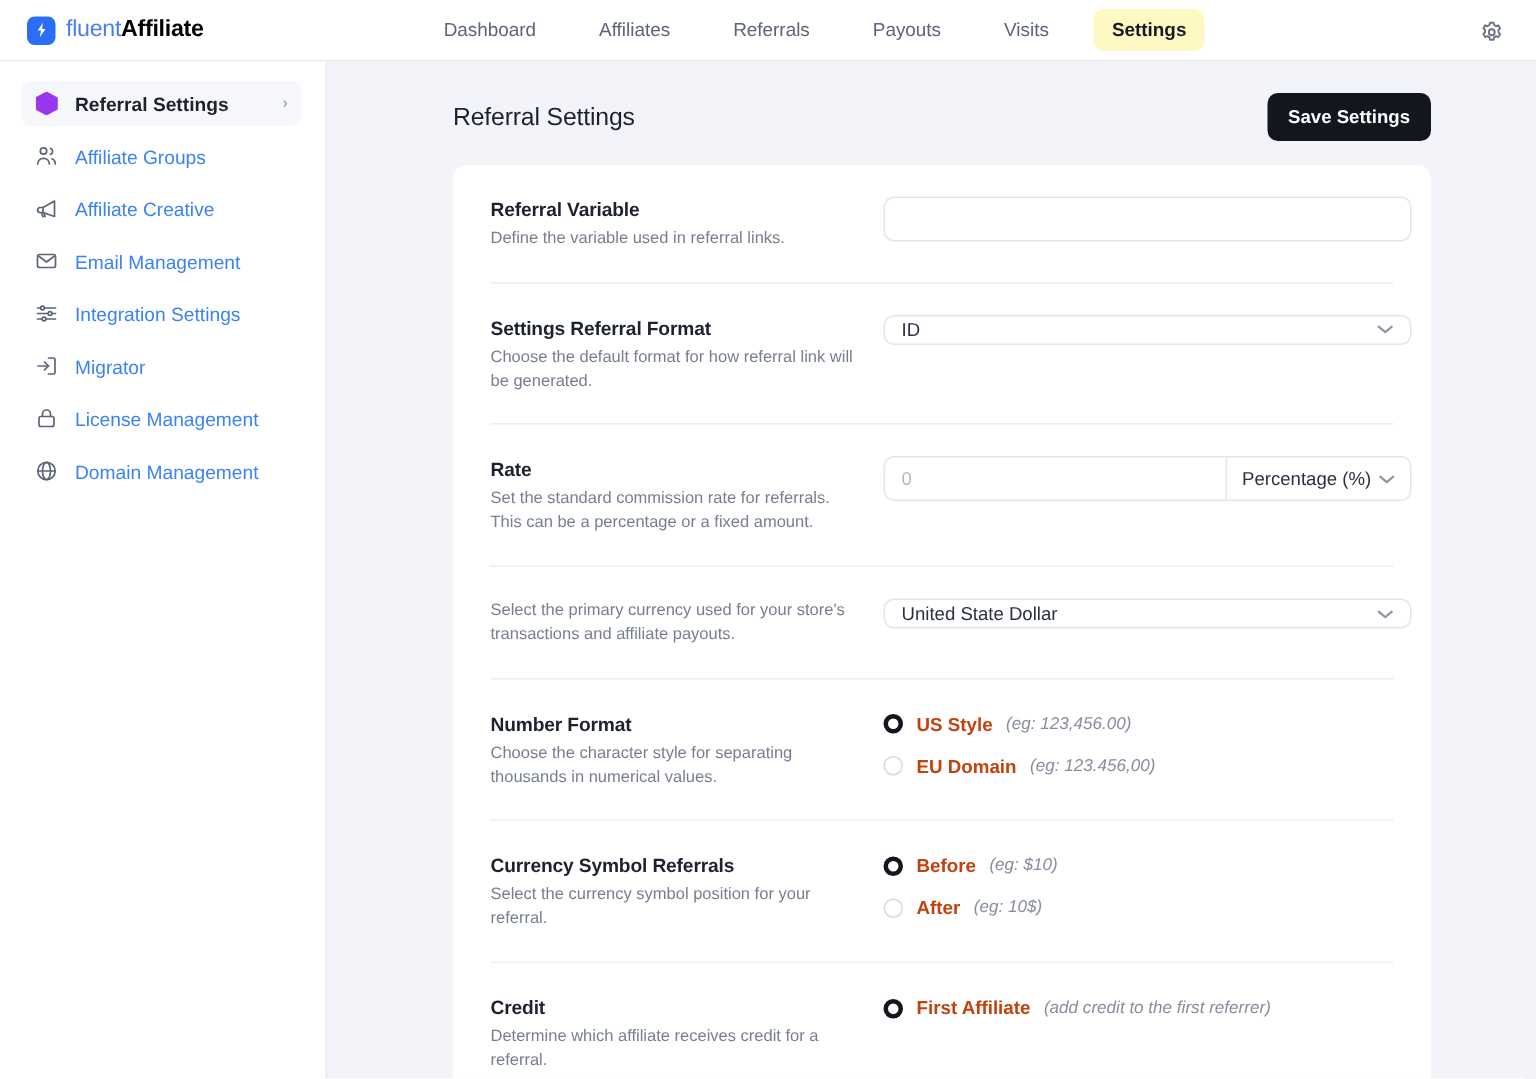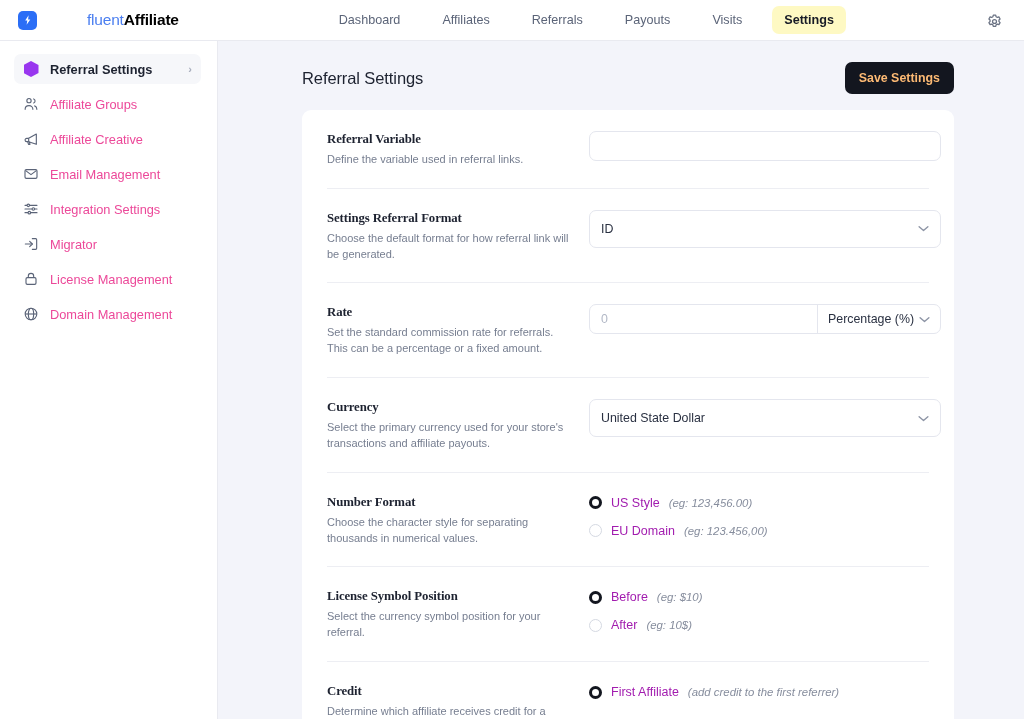--- a/index.html
+++ b/index.html
@@ -19,21 +19,21 @@
     display: flex; align-items: center;
   }
   .brand { display: flex; align-items: center; gap: 7px; margin-left: 18px; }
   .brand-mark {
     width: 19px; height: 19px; border-radius: 5px;
     background: #2b6ef6;
     display: flex; align-items: center; justify-content: center;
     flex: 0 0 auto;
   }
   .brand-text { font-size: 15.5px; letter-spacing: -.2px; white-space: nowrap; }
-  .brand-text .f { color: #4a7ef0; font-weight: 400; margin-left: 43px; }
+  .brand-text .f { color: #4a7ef0; font-weight: 400; }
   .brand-text .a { color: #000000; font-weight: 700; }
 
   .nav { display: flex; align-items: center; gap: 18px; margin-left: 148px; }
   .nav-item {
     font-size: 12.6px; color: #5b6478; padding: 7px 12px;
     border-radius: 7px; white-space: nowrap; cursor: pointer;
   }
   .nav-item.active { background: #fef9c3; color: #171b26; font-weight: 700; }
 
   .gear-btn {
@@ -45,69 +45,69 @@
   
   .sidebar {
     position: absolute; top: 41px; left: 0; width: 218px; height: 678px;
     background: #ffffff; border-right: 1px solid #e9eaf0;
     padding-top: 13px;
   }
   .side-item {
     display: flex; align-items: center; gap: 11px;
     height: 30px; margin: 0 16px 5px 14px; padding: 0 9px;
     border-radius: 7px; cursor: pointer;
-    font-size: 12.8px; color: #ec4899;
+    font-size: 12.8px; color: #3b82f6;
   }
   .side-item .ico { width: 16px; height: 16px; flex: 0 0 16px; display:flex; align-items:center; justify-content:center; }
   .side-item.active { background: #f6f7fa; color: #1d2230; font-weight: 700; }
   .side-item.active .hexmark { display:block; }
   .side-label { flex: 1 1 auto; white-space: nowrap; }
   .chev-right { color: #a8aebd; font-size: 11px; }
   .hexmark { width: 15px; height: 16px; background: #9936ef;
              clip-path: polygon(50% 0%, 100% 25%, 100% 75%, 50% 100%, 0% 75%, 0% 25%); }
 
   
   .main {
     position: absolute; top: 41px; left: 218px; width: 806px; height: 678px;
     background: #f3f4fa; overflow: hidden;
   }
   .page-head {
     display: flex; align-items: center; justify-content: space-between;
     padding: 21px 70px 0 84px;
   }
   .page-title { font-size: 16.5px; color: #1d2230; font-weight: 400; letter-spacing: -.1px; }
   .save-btn {
-    background: #13161f; color: #fdba74; font-size: 12.4px; font-weight: 700;
+    background: #13161f; color: #ffffff; font-size: 12.4px; font-weight: 700;
     border: none; border-radius: 7px; padding: 9px 14px; cursor: pointer;
     white-space: nowrap;
   }
 
   .card {
     margin: 16px 70px 0 84px;
     background: #ffffff; border-radius: 9px;
     padding: 0 25px;
   }
   .row {
     display: flex; align-items: flex-start;
     padding: 21px 0 20px 0;
     border-bottom: 1px solid #edeef3;
   }
   .row:last-child { border-bottom: 1px solid #edeef3; }
   .row-left { width: 262px; flex: 0 0 262px; padding-right: 18px; padding-top: 1px; }
-  .row-title { font-size: 12.8px; color: #1d2230; font-weight: 700; margin-bottom: 5px; letter-spacing: -.1px; font-family: Liberation Serif, serif; }
+  .row-title { font-size: 12.8px; color: #1d2230; font-weight: 700; margin-bottom: 5px; letter-spacing: -.1px; }
   .row-desc { font-size: 11px; color: #767e90; line-height: 1.44; }
   .row-right { flex: 1 1 auto; }
 
   .fld {
     width: 352px; height: 30px; border: 1px solid #e4e6ee; border-radius: 7px;
     background: #ffffff; font-size: 12.4px; color: #2a3142;
     display: flex; align-items: center; padding: 0 11px; cursor: text;
   }
   .sel {
-    width: 352px; height: 38px; border: 1px solid #e4e6ee; border-radius: 7px;
+    width: 352px; height: 20px; border: 1px solid #e4e6ee; border-radius: 7px;
     background: #ffffff; font-size: 12.4px; color: #2a3142;
     display: flex; align-items: center; justify-content: space-between;
     padding: 0 11px; cursor: pointer;
   }
   .chev-d { color: #8d94a5; font-size: 11px; line-height: 1; }
 
   .rate-wrap {
     width: 352px; height: 30px; border: 1px solid #e4e6ee; border-radius: 7px;
     display: flex; overflow: hidden; background: #ffffff;
   }
@@ -121,21 +121,21 @@
     padding: 0 10px; font-size: 12.4px; color: #2a3142; cursor: pointer;
   }
 
   .radio-group { display: flex; flex-direction: column; gap: 14px; padding-top: 2px; }
   .radio-line { display: flex; align-items: center; gap: 9px; cursor: pointer; font-size: 12.5px; }
   .radio {
     width: 13px; height: 13px; border-radius: 50%;
     border: 1.6px solid #d5d9e2; background: #ffffff; flex: 0 0 13px;
   }
   .radio.on { border: 3.5px solid #13161f; background: #ffffff; }
-  .radio-main { color: #a21caf; }
+  .radio-main { color: #c2410c; font-weight: bold; }
   .radio-hint { color: #868d9d; font-size: 11.4px; font-style: italic; }
   svg { display: block; }
 </style>
 </head>
 <body>
 
 <div class="topbar">
   <div class="brand">
     <span class="brand-mark">
       <svg width="12" height="12" viewBox="0 0 12 12">
@@ -301,21 +301,20 @@
                   <path d="m1 2 5 4.2L11 2"></path>
                 </svg>
             </span>
           </div>
         </div>
       </div>
     </div>
 
     <div class="row">
       <div class="row-left">
-        <div class="row-title">Currency</div>
         <div class="row-desc">Select the primary currency used for your store's transactions and affiliate payouts.</div>
       </div>
       <div class="row-right">
         <div class="sel">
           <span>United State Dollar</span>
           <span class="chev-d">
             <svg width="11" height="7" viewBox="0 0 12 8" fill="none" stroke="#8d94a5" stroke-width="1.6" stroke-linecap="round" stroke-linejoin="round">
                 <path d="m1 2 5 4.2L11 2"></path>
               </svg>
           </span>
@@ -339,21 +338,21 @@
             <span class="radio"></span>
             <span class="radio-main">EU Domain</span>
             <span class="radio-hint">(eg: 123.456,00)</span>
           </div>
         </div>
       </div>
     </div>
 
     <div class="row">
       <div class="row-left">
-        <div class="row-title">License Symbol Position</div>
+        <div class="row-title">Currency Symbol Referrals</div>
         <div class="row-desc">Select the currency symbol position for your referral.</div>
       </div>
       <div class="row-right">
         <div class="radio-group">
           <div class="radio-line">
             <span class="radio on"></span>
             <span class="radio-main">Before</span>
             <span class="radio-hint">(eg: $10)</span>
           </div>
           <div class="radio-line">

